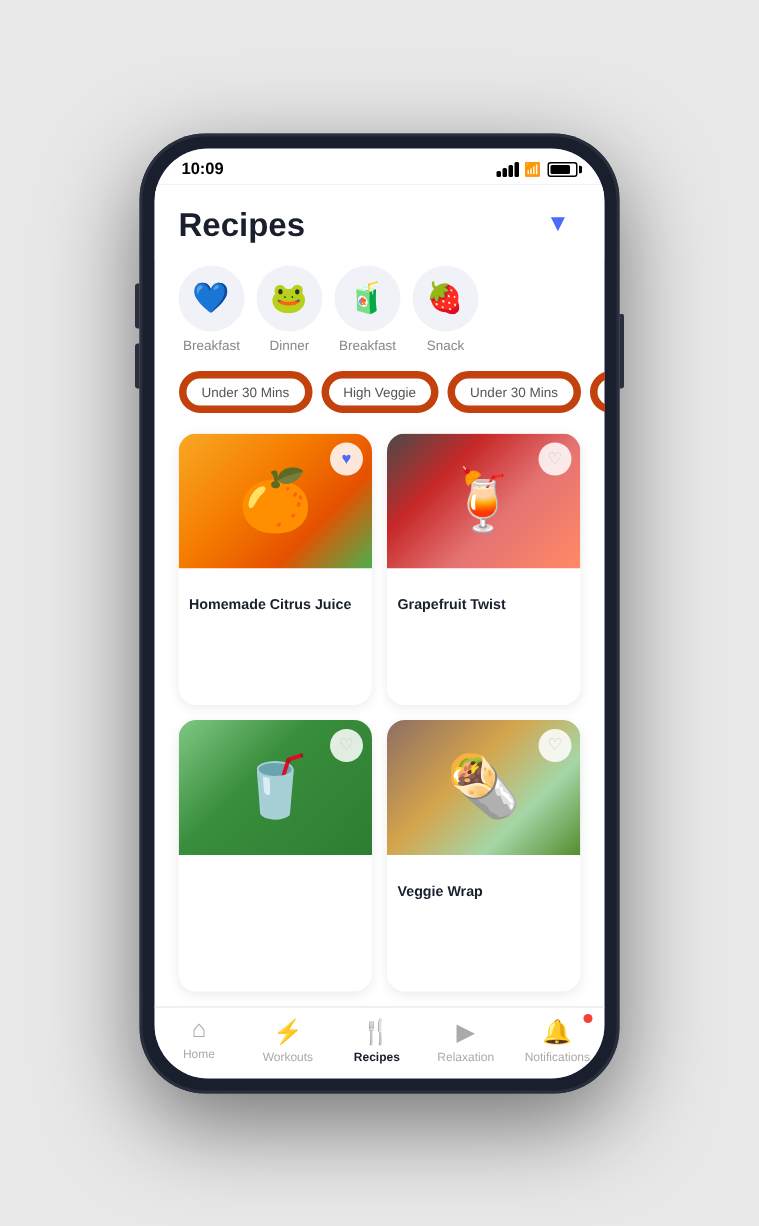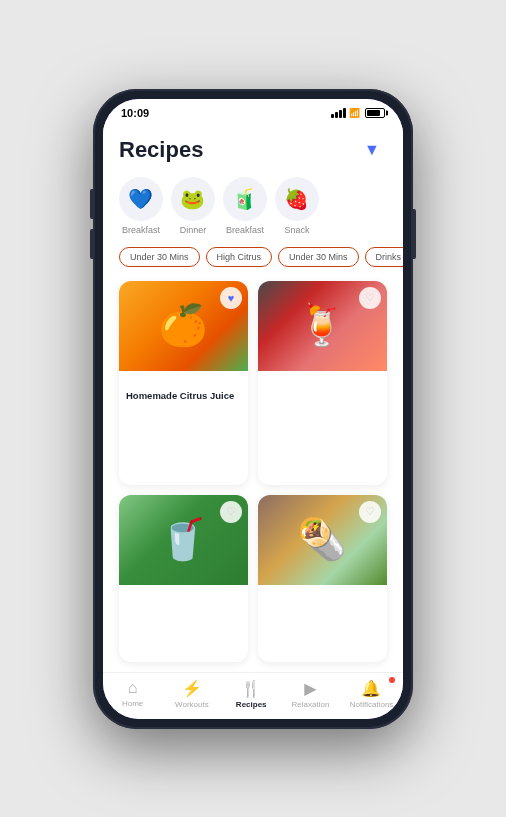--- a/index.html
+++ b/index.html
@@ -162,21 +162,21 @@
 
     
     .filter-tags {
       display: flex;
       gap: 6px;
       padding: 4px 16px 10px;
       overflow-x: auto;
     }
     .filter-tag {
       padding: 4px 10px;
-      border: 1px solid #c2410c;
+      border: 5px solid #c2410c;
       border-radius: 14px;
       font-size: 9px;
       color: #555;
       white-space: nowrap;
       cursor: pointer;
       flex-shrink: 0;
     }
 
     
     .recipe-grid {
@@ -376,21 +376,21 @@
         <div class="category-tab">
           <div class="category-icon-wrap">
             <span>🍓</span>
           </div>
           <span class="category-label">Snack</span>
         </div>
       </div>
 
       <div class="filter-tags">
         <div class="filter-tag">Under 30 Mins</div>
-        <div class="filter-tag">High Citrus</div>
+        <div class="filter-tag">High Veggie</div>
         <div class="filter-tag">Under 30 Mins</div>
         <div class="filter-tag">Drinks</div>
       </div>
 
       <div class="recipe-grid">
 
         <div class="recipe-card">
           <div class="recipe-img-wrap">
             <div class="recipe-img-placeholder card-citrus">
               <span style="font-size:40px">🍊</span>
@@ -404,20 +404,21 @@
 
         <div class="recipe-card">
           <div class="recipe-img-wrap">
             <div class="recipe-img-placeholder card-grapefruit">
               <span style="font-size:40px">🍹</span>
             </div>
             <div class="heart-btn">
               <span class="heart-empty">♡</span>
             </div>
           </div>
+          <div class="recipe-name">Grapefruit Twist</div>
         </div>
 
         <div class="recipe-card">
           <div class="recipe-img-wrap">
             <div class="recipe-img-placeholder card-smoothie">
               <span style="font-size:40px">🥤</span>
             </div>
             <div class="heart-btn">
               <span class="heart-empty">♡</span>
             </div>
@@ -426,20 +427,21 @@
 
         <div class="recipe-card">
           <div class="recipe-img-wrap">
             <div class="recipe-img-placeholder card-wrap">
               <span style="font-size:40px">🌯</span>
             </div>
             <div class="heart-btn">
               <span class="heart-empty">♡</span>
             </div>
           </div>
+          <div class="recipe-name">Veggie Wrap</div>
         </div>
 
       </div>
     </div>
 
     <div class="bottom-nav">
       <div class="nav-item">
         <span class="nav-icon">⌂</span>
         <span class="nav-label">Home</span>
       </div>

